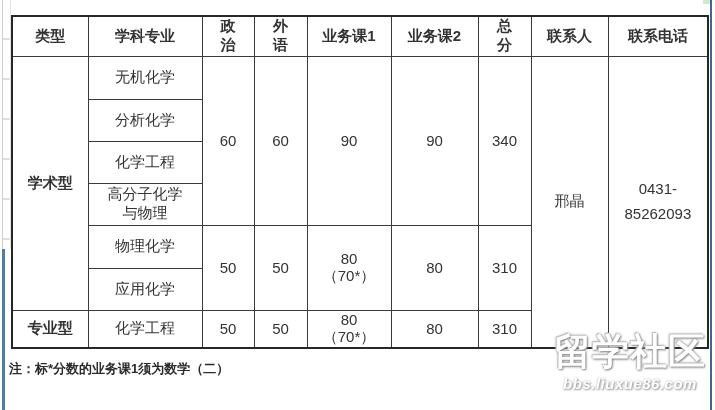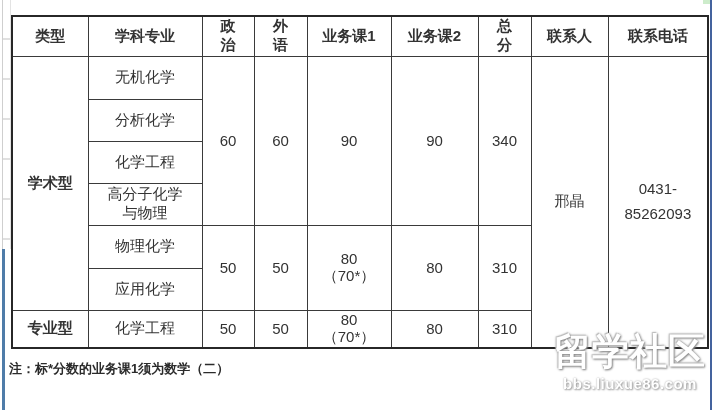--- a/index.html
+++ b/index.html
@@ -33,20 +33,21 @@
   .note{position:absolute;left:9px;top:360px;font-size:13px;font-weight:bold;color:#2b2b2b;white-space:nowrap;}
   
   .watermark{position:absolute;left:550px;top:332px;width:160px;text-align:center;color:#fff;pointer-events:none;}
   .wm-title{
     font-size:37px;font-weight:bold;letter-spacing:1px;line-height:1.1;white-space:nowrap;
     text-shadow:1px 1px 2px #8a8a8a,-1px -1px 1px #bdbdbd,0 0 3px #9a9a9a;
   }
   .wm-url{
     font-size:15px;font-weight:bold;letter-spacing:0.5px;margin-top:2px;white-space:nowrap;
     text-shadow:1px 1px 2px #9a9a9a,0 0 2px #ababab;
+    font-style:italic;
   }
 </style>
 </head>
 <body>
 
 <div class="screen">
 
   <div class="left-ruler"></div>
   <div class="edge-blue-left"></div>
   <div class="edge-blue-right"></div>

